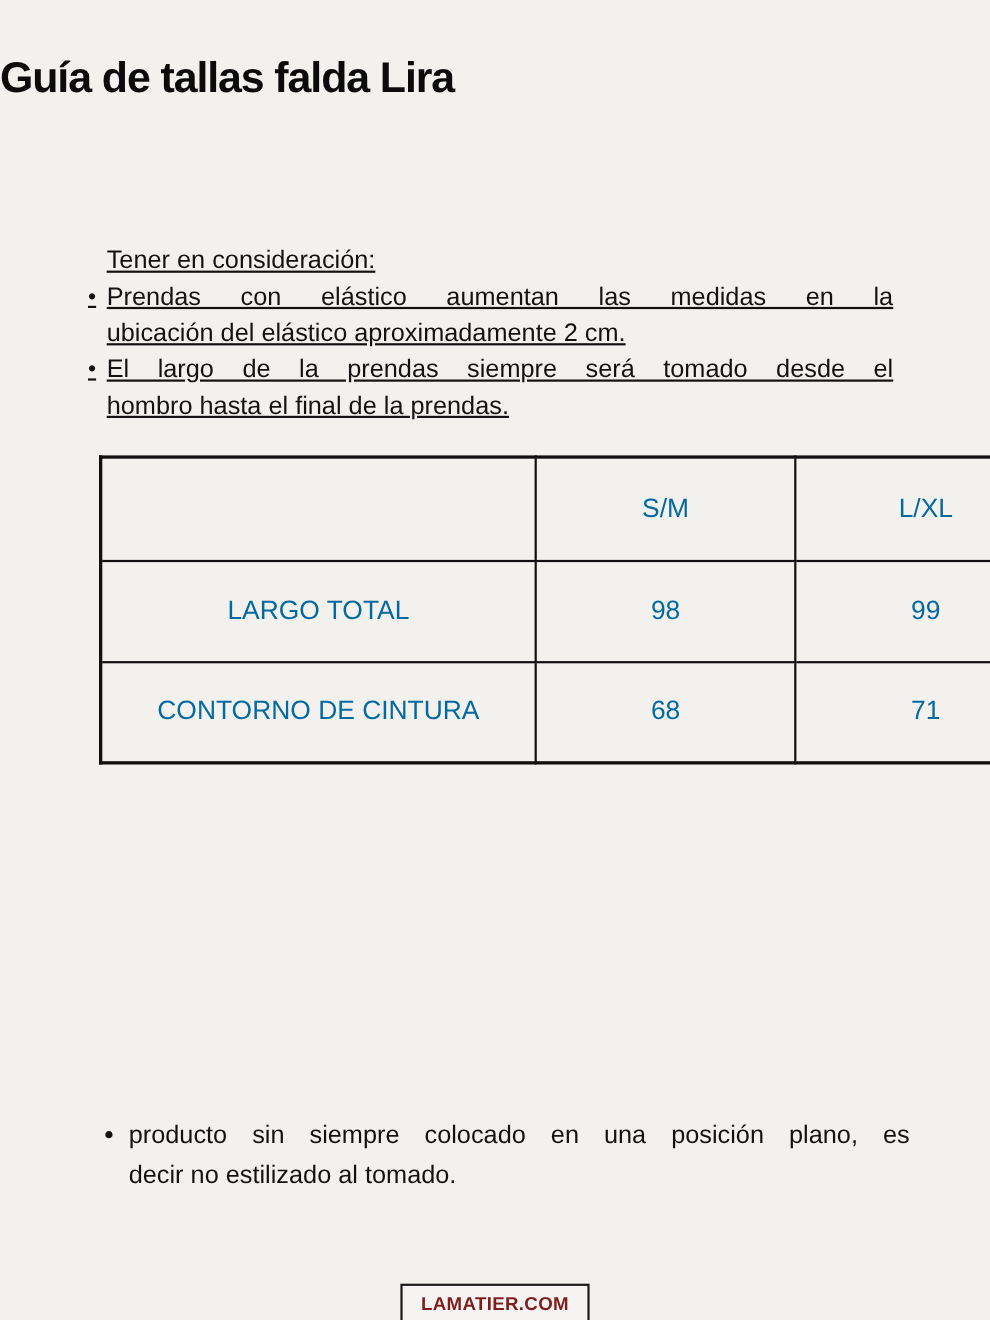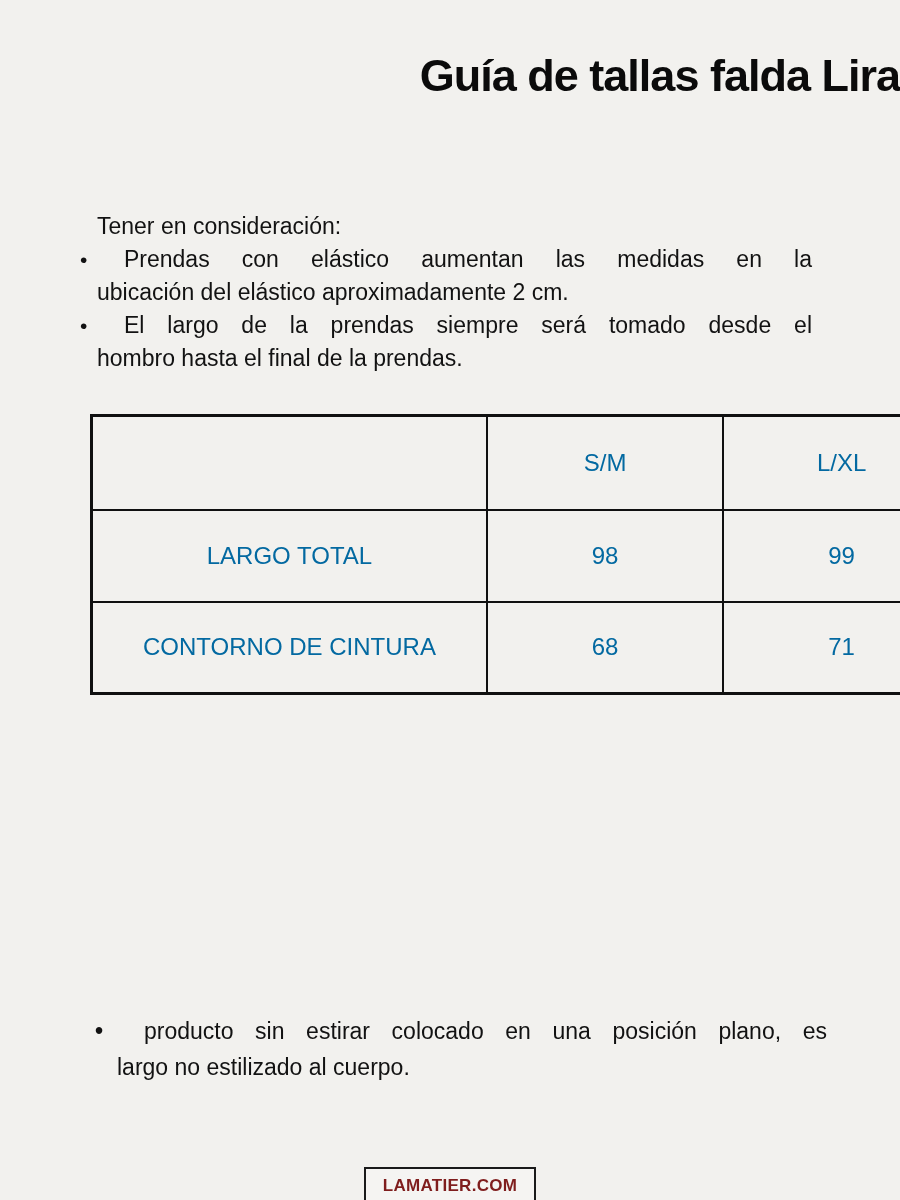--- a/index.html
+++ b/index.html
@@ -8,40 +8,40 @@
     background: #f2f1ee;
     font-family: "Liberation Sans", sans-serif;
     color: #121212;
   }
   .page { position: relative; width: 900px; height: 1200px; overflow: hidden; }
 
   
   .title {
     position: absolute; top: 50px; left: 0; right: 0;
     margin: 0;
-    text-align: right;
-    font-size: 45px;
+    text-align: left;
+    font-size: 39px;
     font-weight: 900;
     letter-spacing: -1px;
     color: #0b0b0b;
   }
 
   
   .intro {
-    position: absolute; top: 210px; left: 80px; width: 732px;
-    font-size: 23px; line-height: 33px;
+    position: absolute; top: 220px; left: 80px; width: 732px;
+    font-size: 23px; line-height: 33px; text-decoration: underline;
   }
   .intro-heading { padding-left: 17px; }
   .bullet-row { display: flex; align-items: flex-start; }
   .marker {
     flex: 0 0 17px;
     font-size: 21px; line-height: 33px;
   }
   .bullet-text { flex: 1 1 auto; min-width: 0; }
-  .jl { text-align: justify; text-align-last: justify; margin-left: 27px; -moz-text-align-last: justify; }
+  .jl { text-align: justify; text-align-last: justify; -moz-text-align-last: justify; }
   .ll { text-align: left; }
 
   
   .size-table {
     position: absolute; top: 414px; left: 90px;
     width: 872px;
     border-collapse: collapse;
     table-layout: fixed;
     font-size: 24px;
     color: #0369a1;
@@ -131,22 +131,22 @@
         <td>CONTORNO DE CINTURA</td>
         <td>68</td>
         <td>71</td>
       </tr>
     </tbody>
   </table>
 
   <section class="note">
     <span class="marker">•</span>
     <div class="note-text">
-      <div class="jl">producto sin estirar colocado en una posición plano, es</div>
-      <div class="ll">largo no estilizado al cuerpo.</div>
+      <div class="jl">producto sin siempre colocado en una posición plano, es</div>
+      <div class="ll">decir no estilizado al tomado.</div>
     </div>
   </section>
 
   <div class="footer">
     <div class="brand-box">
       <span>LAMATIER.COM</span>
     </div>
   </div>
 
 </div>

